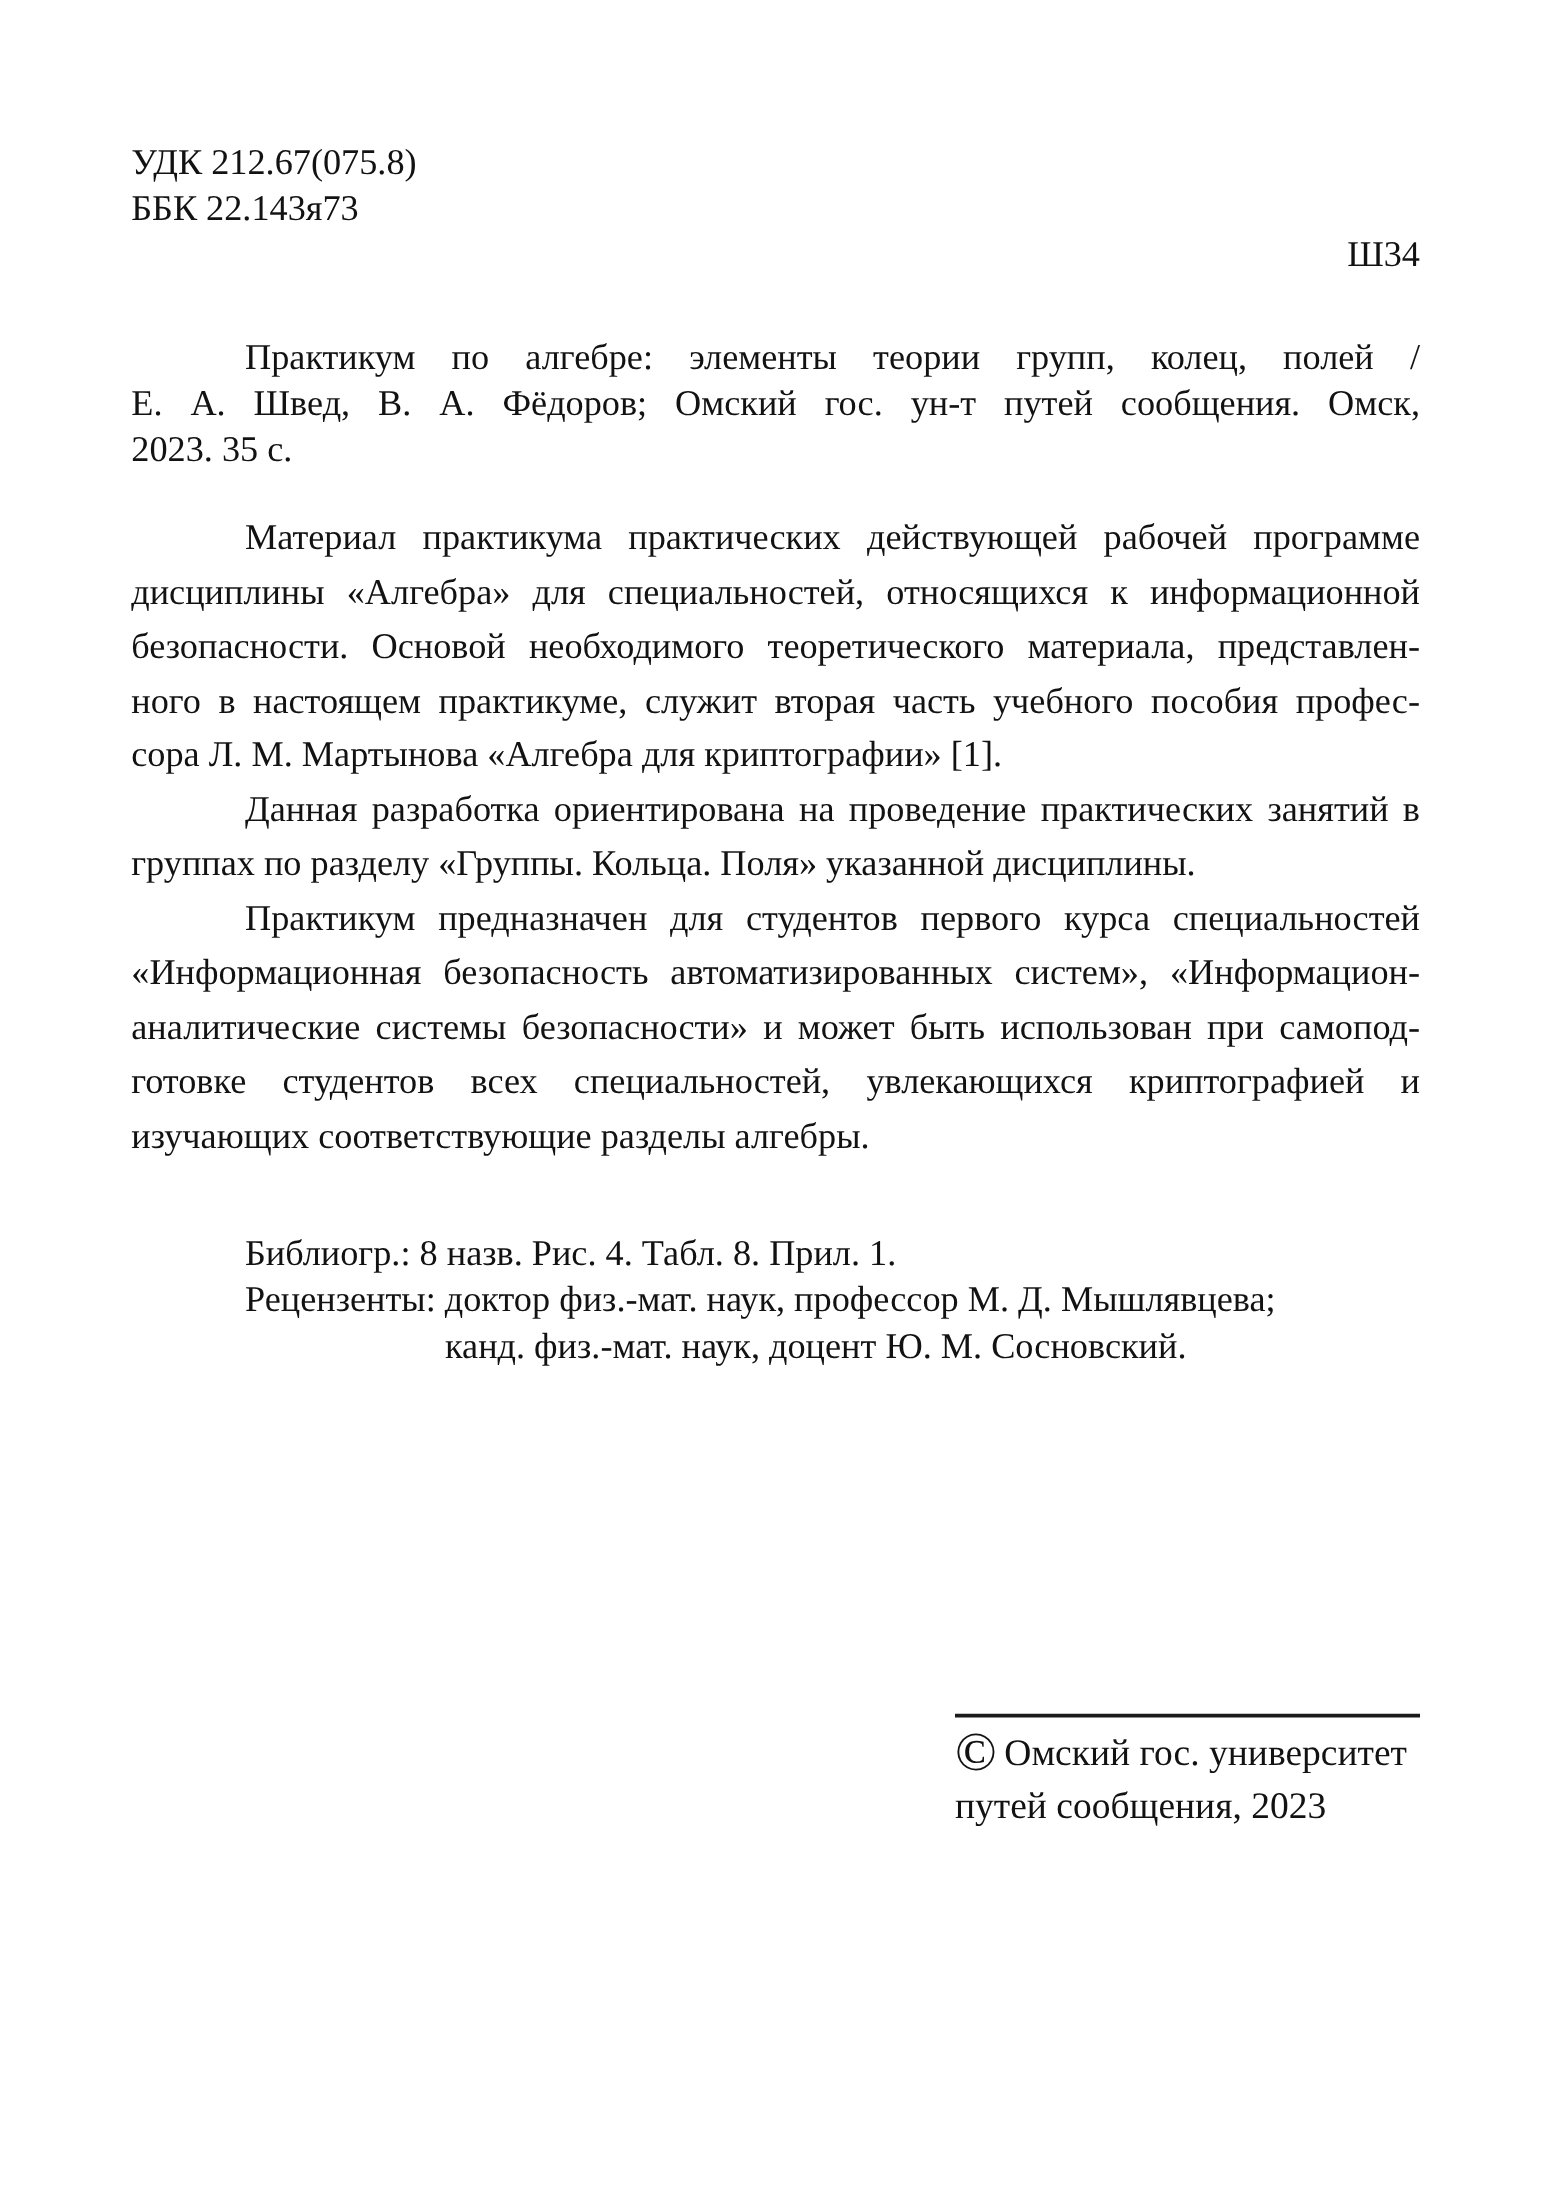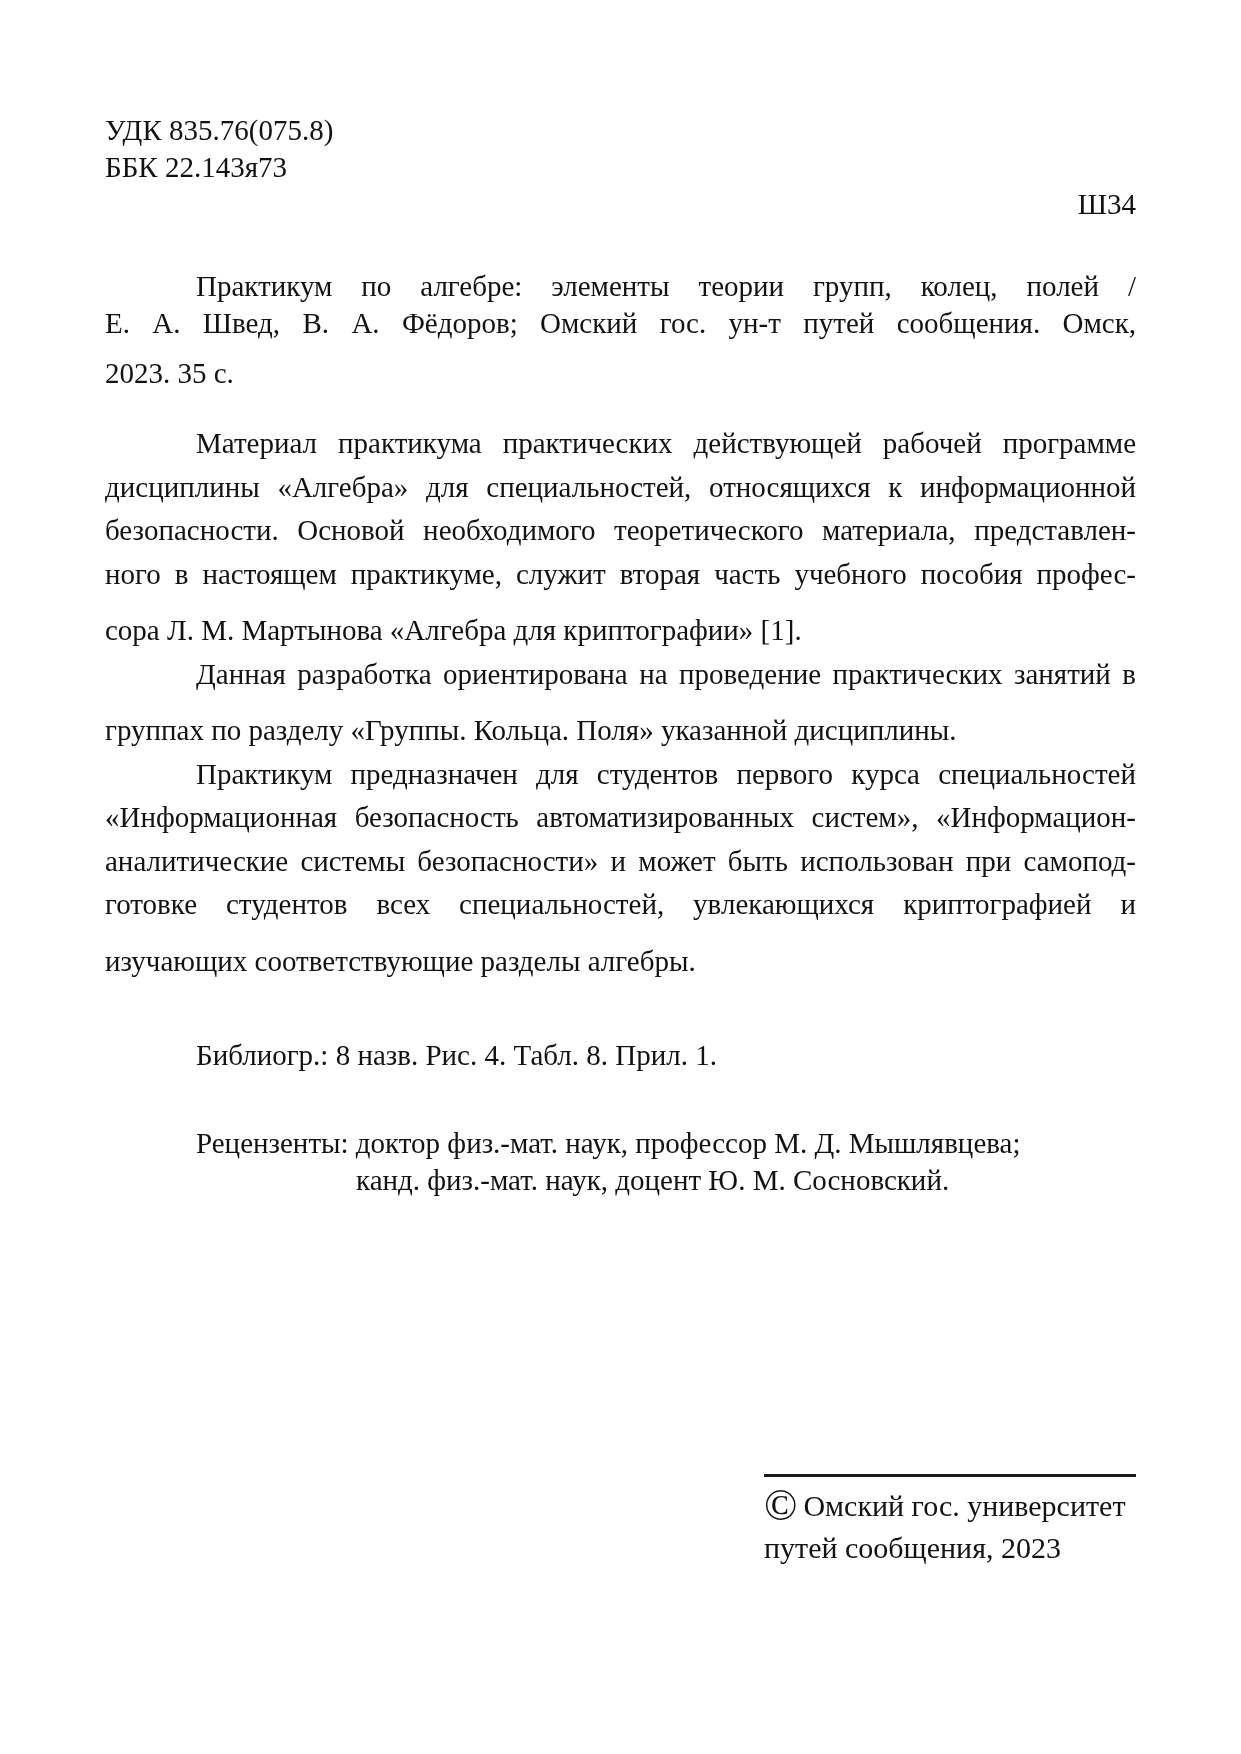--- a/index.html
+++ b/index.html
@@ -18,26 +18,26 @@
   .header-block { line-height: 37px; }
   .header-line { white-space: pre; }
   .header-line.shifted { padding-left: 60px; text-align: right; }
 
   .title-block { margin-top: 45px; line-height: 37px; }
   .title-block .line:first-child { font-weight: normal; }
 
   .annotation-block { margin-top: 30px; line-height: 43.5px; }
 
   .line { text-align: justify; text-align-last: justify; }
-  .line.last { text-align-last: left; margin-top: 13px; }
+  .line.last { text-align-last: left; }
   .line.indent { text-indent: 91px; }
 
   .biblio-line { margin-top: 54px; line-height: 37px; padding-left: 91px; }
 
-  .reviewers-block { margin-top: 51px; line-height: 37px; }
+  .reviewers-block { line-height: 37px; }
   .reviewers-line-1 { padding-left: 91px; }
   .reviewers-line-2 { padding-left: 251px; }
 
   .copyright-block {
     margin-top: 275px;
     margin-left: auto;
     margin-right: 0;
     width: 372px;
     border-top: 3px solid #1b1b1b;
     padding-top: 8px;
@@ -51,21 +51,21 @@
     top: 4px;
     margin-right: 6px;
   }
 </style>
 </head>
 <body>
 
 <div class="page">
 
   <div class="header-block">
-    <div class="header-line">УДК 835.76(075.8)</div>
+    <div class="header-line">УДК 212.67(075.8)</div>
     <div class="header-line">ББК 22.143я73</div>
     <div class="header-line shifted">Ш34</div>
   </div>
 
   <div class="title-block">
       <div class="line indent">Практикум по алгебре: элементы теории групп, колец, полей /</div>
       <div class="line">Е. А. Швед, В. А. Фёдоров; Омский гос. ун-т путей сообщения. Омск,</div>
       <div class="line last">2023. 35 с.</div>
     </div>
 

